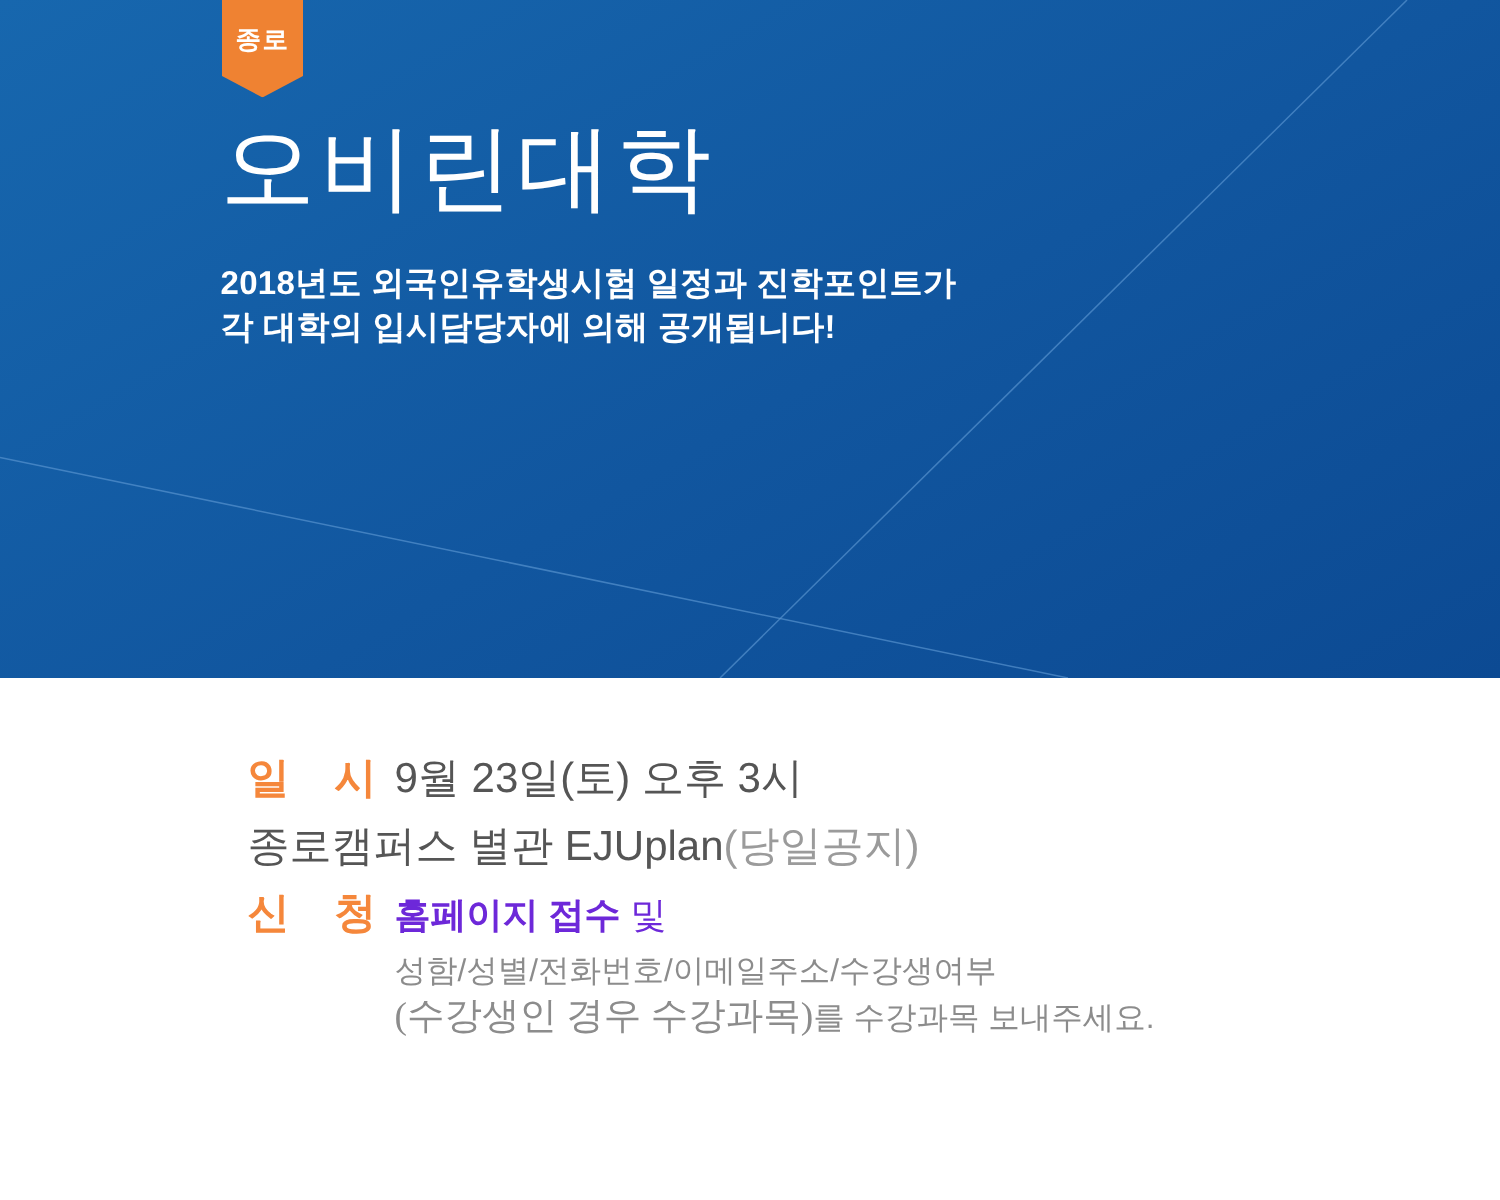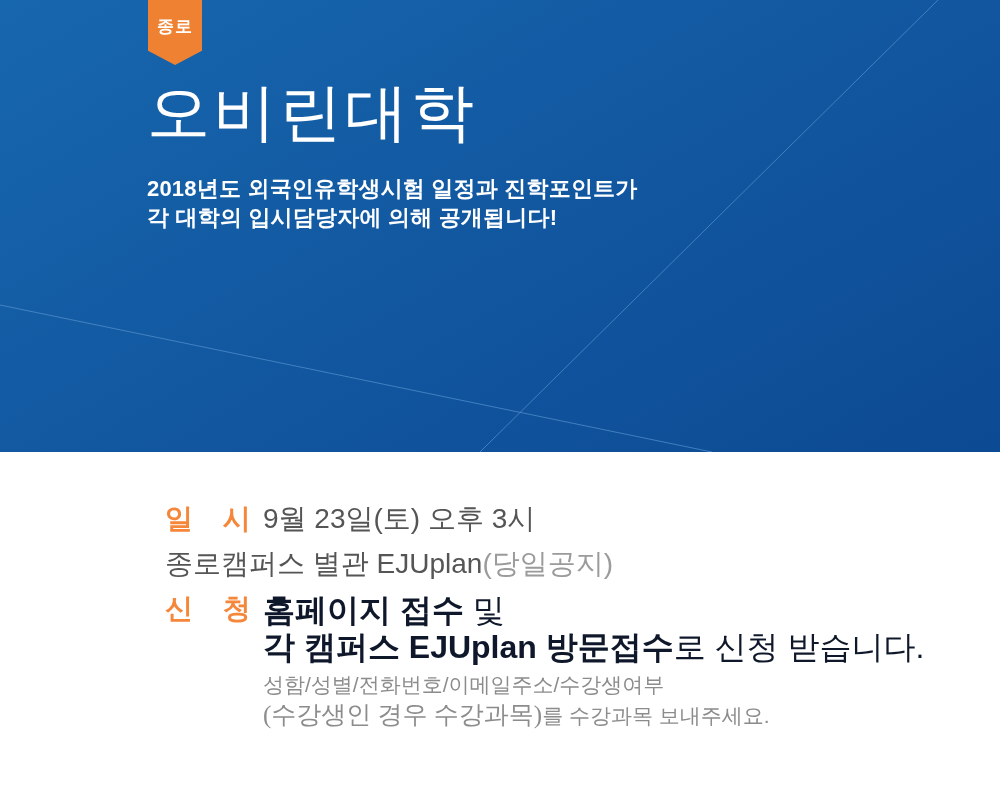--- a/index.html
+++ b/index.html
@@ -53,21 +53,21 @@
   .details { padding:50px 0 0 165px; }
   .detail-row { display:flex; align-items:flex-start; margin-bottom:11px; }
   .detail-label {
     flex:none; width:98px;
     color:#F5873B; font-size:28px; font-weight:700;
     line-height:34px; word-spacing:22px; white-space:nowrap;
   }
   .detail-value { color:#555555; font-size:28px; line-height:34px; }
   .detail-note  { color:#9B9B9B; font-size:28px; }
 
-  .apply-line   { color:#0f172a; font-size:32px; line-height:37px; }
+  .apply-line   { color:#6d28d9; font-size:24px; line-height:37px; }
   .apply-line b { font-weight:700; }
   .apply-small  { margin-top:4px; color:#8C8C8C; font-size:21px; line-height:30px; font-weight:400; }
   .paren-small  { font-size:25px;font-family:Liberation Serif, serif; }
 </style>
 </head>
 <body>
 
 <div class="page">
 
   <div class="banner">
@@ -100,21 +100,20 @@
     <div class="detail-row">
       <div class="detail-value">
         <span>종로캠퍼스 별관 EJUplan</span><span class="detail-note">(당일공지)</span>
       </div>
     </div>
 
     <div class="detail-row">
       <div class="detail-label">신 청</div>
       <div class="detail-value">
         <div class="apply-line"><b>홈페이지 접수</b><span> 및</span></div>
-        <div class="apply-line"><b>각 캠퍼스 EJUplan 방문접수</b><span>로 신청 받습니다.</span></div>
         <div class="apply-small">
           <div>성함/성별/전화번호/이메일주소/수강생여부</div>
           <div><span class="paren-small">(수강생인 경우 수강과목)</span><span>를 수강과목 보내주세요.</span></div>
         </div>
       </div>
     </div>
 
   </div>
 </div>
 

